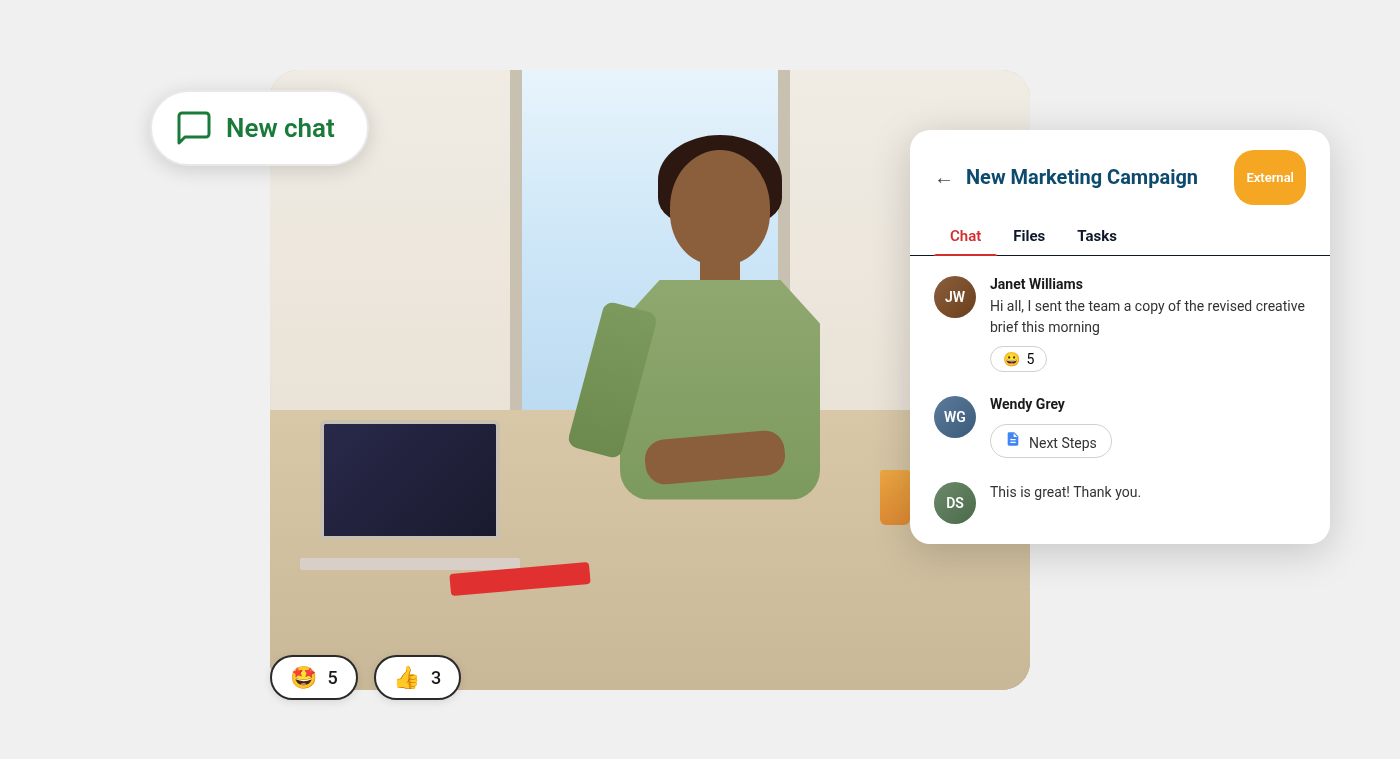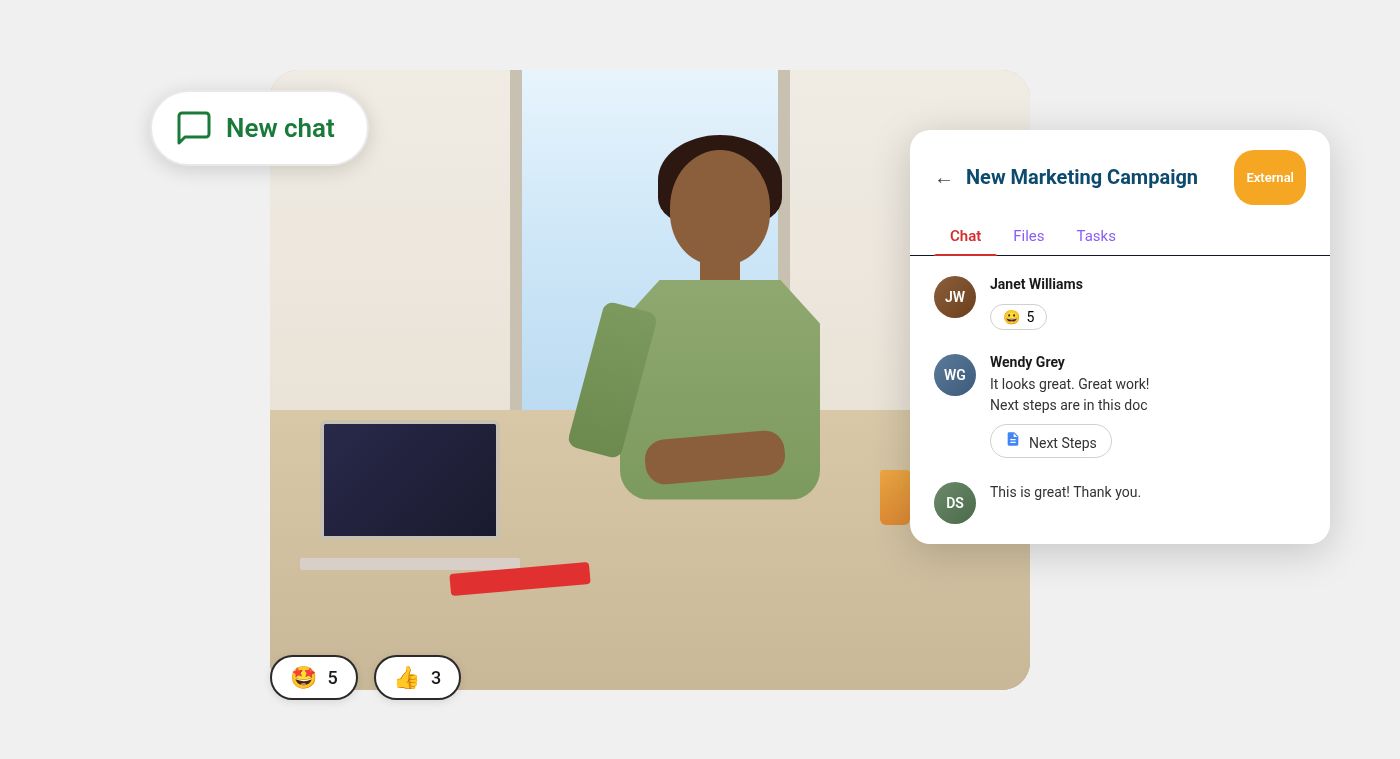--- a/index.html
+++ b/index.html
@@ -287,24 +287,24 @@
       display: flex;
       gap: 0;
       padding: 0 24px;
       margin-top: 12px;
       border-bottom: 1px solid #0f172a;
     }
 
     .tab {
       padding: 10px 16px;
       font-size: 15px;
-      font-weight: 400;
+      font-weight: 700;
       cursor: pointer;
       position: relative;
-      color: #8b5cf6;
+      color: #0f172a;
     }
 
     .tab.active {
       color: #d32f2f;
       font-weight: 600;
     }
 
     .tab.active::after {
       content: '';
       position: absolute;
@@ -513,32 +513,32 @@
       <div class="tab">Files</div>
       <div class="tab">Tasks</div>
     </div>
 
     <div class="chat-messages">
 
       <div class="message">
         <div class="avatar avatar-janet"></div>
         <div class="message-content">
           <div class="message-sender">Janet Williams</div>
+          <div class="message-text">Hi all, I sent the team a copy of the revised creative brief this morning</div>
           <div class="reaction-pill">
             <span>😀</span>
             <span>5</span>
           </div>
         </div>
       </div>
 
       <div class="message">
         <div class="avatar avatar-wendy"></div>
         <div class="message-content">
           <div class="message-sender">Wendy Grey</div>
-          <div class="message-text">It looks great. Great work!<br>Next steps are in this doc</div>
           <div class="doc-pill">
             <span class="doc-icon">
               <svg width="16" height="16" viewBox="0 0 24 24" fill="#4285f4">
                   <path d="M14 2H6C4.9 2 4 2.9 4 4V20C4 21.1 4.9 22 6 22H18C19.1 22 20 21.1 20 20V8L14 2ZM16 18H8V16H16V18ZM16 14H8V12H16V14ZM13 9V3.5L18.5 9H13Z"></path>
                 </svg>
             </span>
             <span>Next Steps</span>
           </div>
         </div>
       </div>

